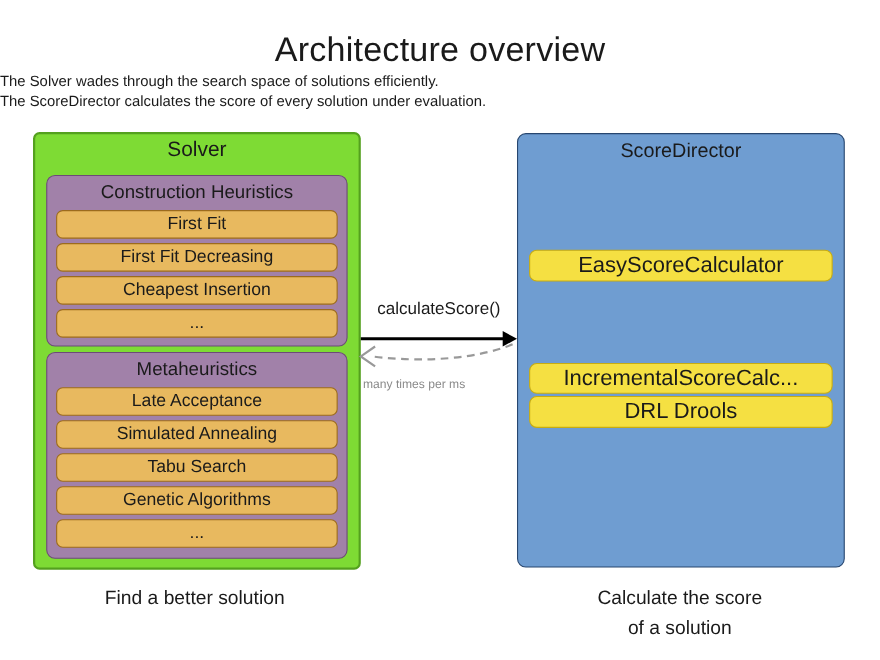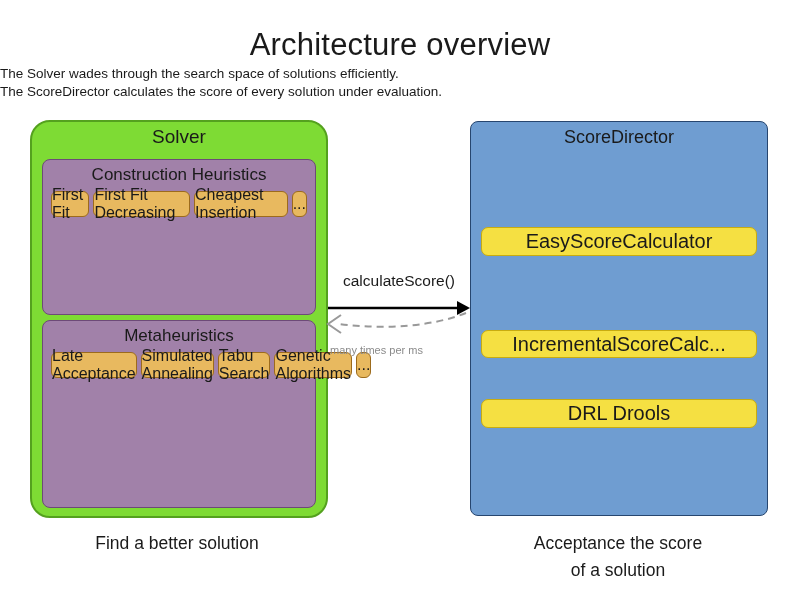--- a/index.html
+++ b/index.html
@@ -11,31 +11,31 @@
     position:absolute; top:27px; left:0; width:800px;
     text-align:center; font-size:31px; letter-spacing:0.2px;
   }
   .subtitle { position:absolute; left:0; width:800px; text-align:left; font-size:13.5px; }
   .subtitle.l1 { top:66px; }
   .subtitle.l2 { top:84px; }
 
   
   .solver-box {
     position:absolute; left:30px; top:120px; width:294px; height:394px;
-    background:#7edb34; border:2px solid #54a11e; border-radius:20px;
+    background:#7edb34; border:2px solid #54a11e; border-radius:6px;
   }
   .solver-label { text-align:center; font-size:19px; padding-top:4px; }
   .phase-box {
     position:absolute; left:10px; width:272px;
     background:#a181a9; border:1.5px solid #6d4a78; border-radius:8px;
   }
   .phase-ch { top:37px; height:154px; }
   .phase-mh { top:198px; height:186px; }
   .phase-label { text-align:center; font-size:17px; height:30px; line-height:30px; }
-  .items { position:absolute; left:8px; right:8px; top:31px; display:flex; flex-direction:row; gap:4px; }
+  .items { position:absolute; left:8px; right:8px; top:31px; display:flex; flex-direction:column; gap:4px; }
   .algo-item {
     height:24px; background:#e8b95f; border:1px solid #9c6b1d; border-radius:6px;
     display:flex; align-items:center; justify-content:center; font-size:16px;
   }
 
   
   .sd-box {
     position:absolute; left:470px; top:121px; width:296px; height:393px;
     background:#6f9dd1; border:1.5px solid #27466f; border-radius:8px;
   }
@@ -46,21 +46,21 @@
     font-size:20px; text-align:center;
   }
   .calc-easy { top:105px; height:27px; line-height:27px; }
   .calc-cs   { top:136px; height:68px; }
   .calc-cs-label { height:28px; line-height:28px; }
   .cs-drools {
     position:absolute; left:10px; top:30px; width:252px; height:26px; line-height:26px;
     background:#dfa850; border:1px solid #8a5c16; border-radius:6px; text-align:center;
   }
   .calc-inc  { top:208px; height:26px; line-height:26px; }
-  .calc-drl  { top:238px; height:27px; line-height:27px;margin-top:39px; }
+  .calc-drl  { top:238px; height:27px; line-height:27px; }
 
   
   .call-label {
     position:absolute; left:326px; top:272px; width:146px;
     text-align:center; font-size:15.5px;
   }
   .arrow-svg { position:absolute; left:324px; top:296px; width:148px; height:48px; }
   .freq-label {
     position:absolute; left:330px; top:328px; width:140px;
     text-align:left; font-size:11px; color:#8a8a8a;margin-top:16px;
@@ -125,17 +125,17 @@
     <g>
       <path d="M 142,17 C 110,30 62,34 14,28" stroke="#999999" stroke-width="2" fill="none" stroke-dasharray="7,5"></path>
       <path d="M 17,19 L 4,28 L 17,37" stroke="#999999" stroke-width="2" fill="none"></path>
     </g>
   </svg>
 
   <div class="freq-label">many times per ms</div>
 
   <div class="caption caption-solver">Find a better solution</div>
   <div class="caption caption-sd">
-    <div>Acceptance the score</div>
+    <div>Calculate the score</div>
     <div>of a solution</div>
   </div>
 
 </div>
 
 </body></html>

